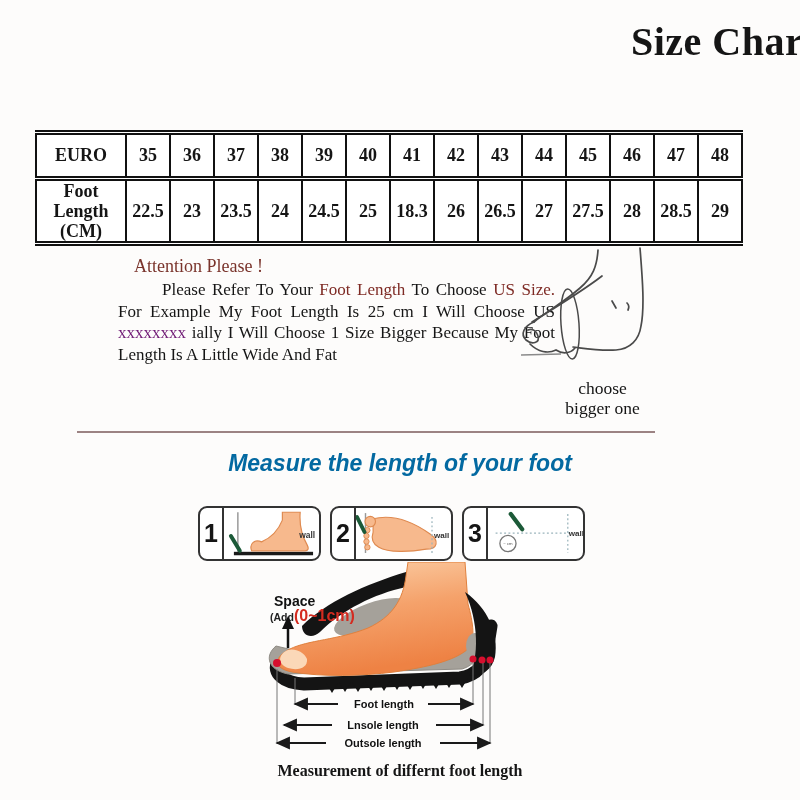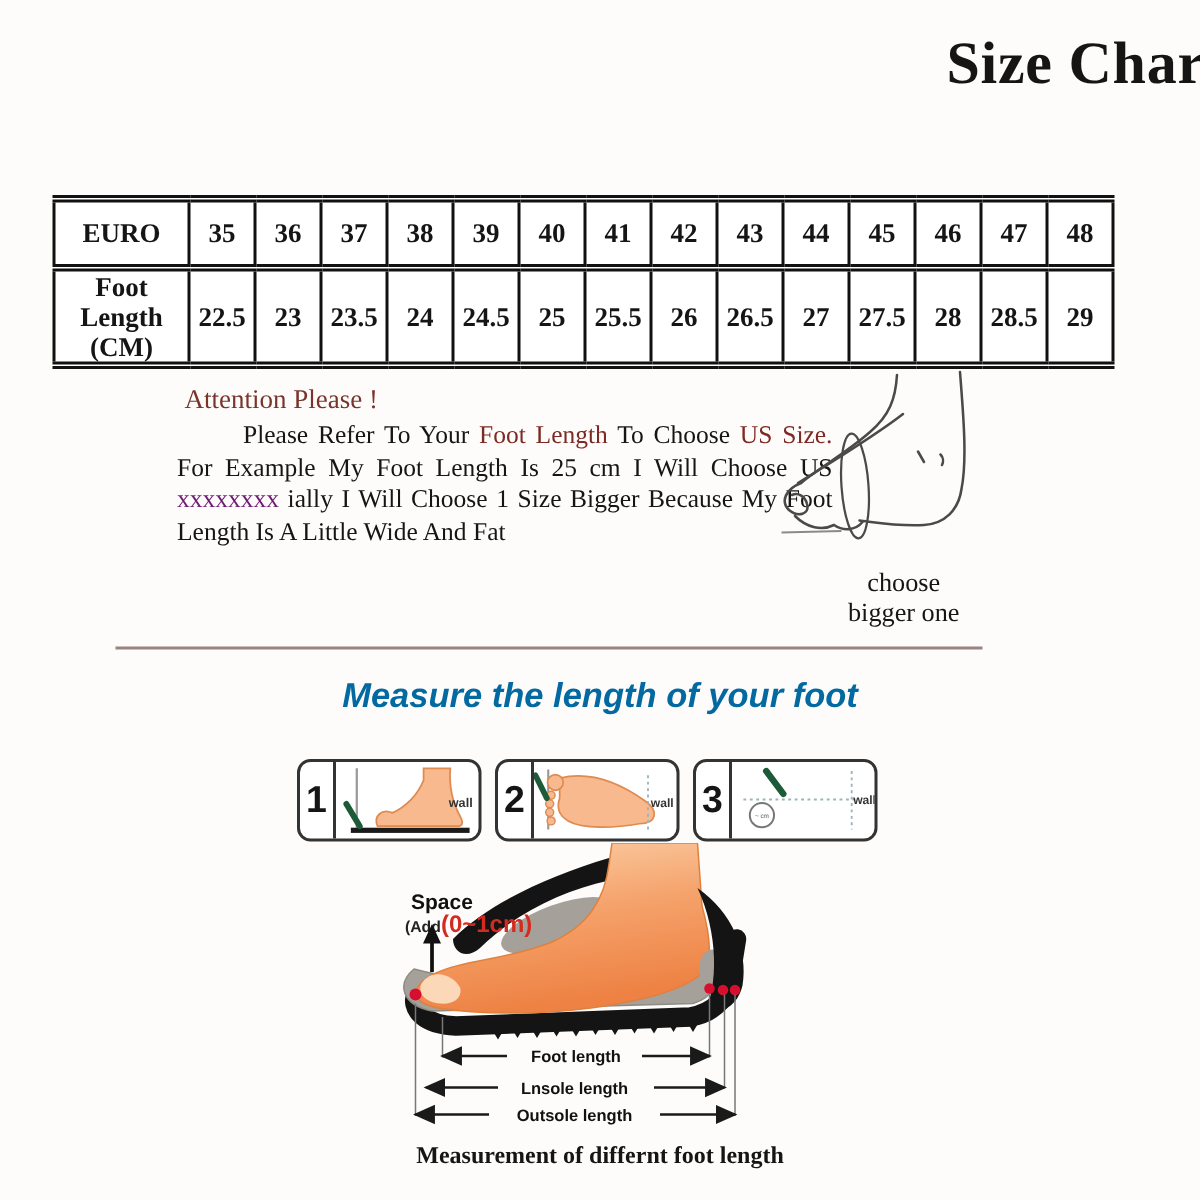--- a/index.html
+++ b/index.html
@@ -21,21 +21,21 @@
   table.size th,table.size td{
     border-left:2.5px solid #111;border-right:2.5px solid #111;
     border-top:5px double #111;border-bottom:5px double #111;
     text-align:center;vertical-align:middle;font-weight:bold;padding:0;}
   tr.r1 td, tr.r1 th{height:41px;font-size:18px;}
   tr.r2 td, tr.r2 th{height:55px;font-size:18px;}
   th.rowhead1{font-size:19px;}
   th.rowhead2{font-size:15px;line-height:1.12;}
   
   .attention{position:absolute;left:118px;top:256px;width:437px;}
-  .att-heading{font-size:18px;color:#7a342c;margin:0 0 2px 5px;}
+  .att-heading{font-size:18px;color:#7a342c;margin:0 0 2px 16px;}
   .att-body{margin:2px 0 0 0;font-size:17px;line-height:21.5px;text-align:justify;
     text-indent:44px;}
   
   .choose-note{position:absolute;left:525px;top:378px;width:155px;text-align:center;
     font-size:17.5px;line-height:20px;}
   .foot-sketch{position:absolute;left:518px;top:244px;}
   
   .divider{position:absolute;left:77px;top:431px;width:578px;height:2px;background:#9c8383;}
   .measure-heading{position:absolute;top:450px;left:0;width:100%;text-align:center;
     font-family:"Liberation Sans", sans-serif;font-style:italic;font-weight:bold;
@@ -98,21 +98,21 @@
     <tr class="r2">
       <th class="rowhead2 pre-line">Foot
 Length
 (CM)</th>
       <td>22.5</td>
       <td>23</td>
       <td>23.5</td>
       <td>24</td>
       <td>24.5</td>
       <td>25</td>
-      <td>25.5</td>
+      <td>18.3</td>
       <td>26</td>
       <td>26.5</td>
       <td>27</td>
       <td>27.5</td>
       <td>28</td>
       <td>28.5</td>
       <td>29</td>
     </tr>
   </tbody>
     </table>

